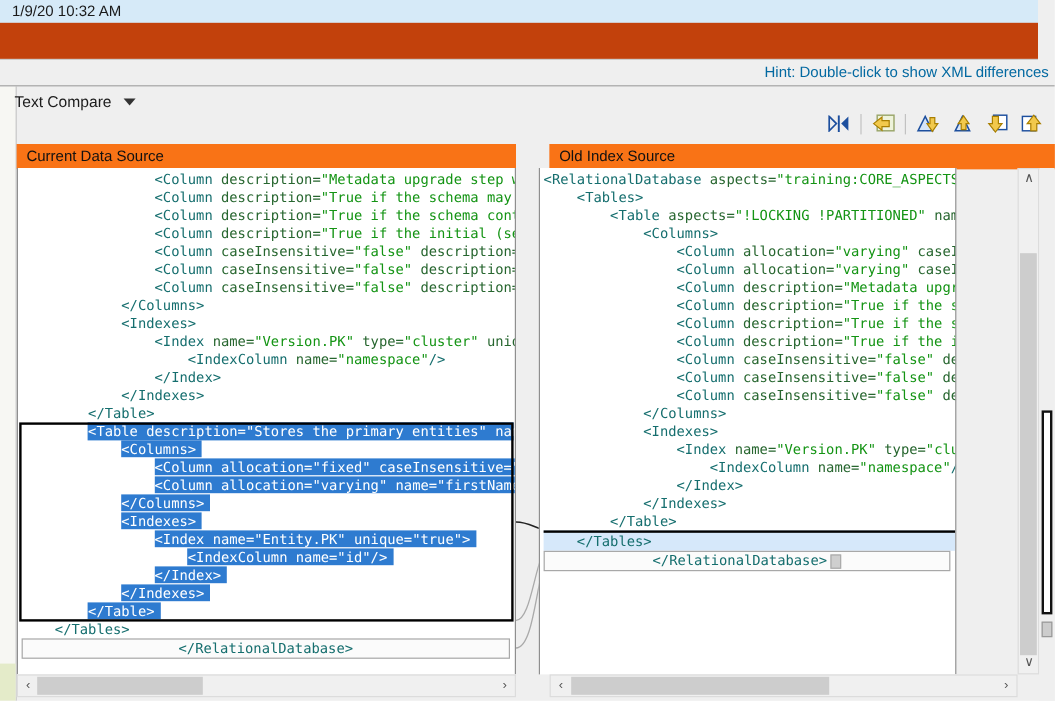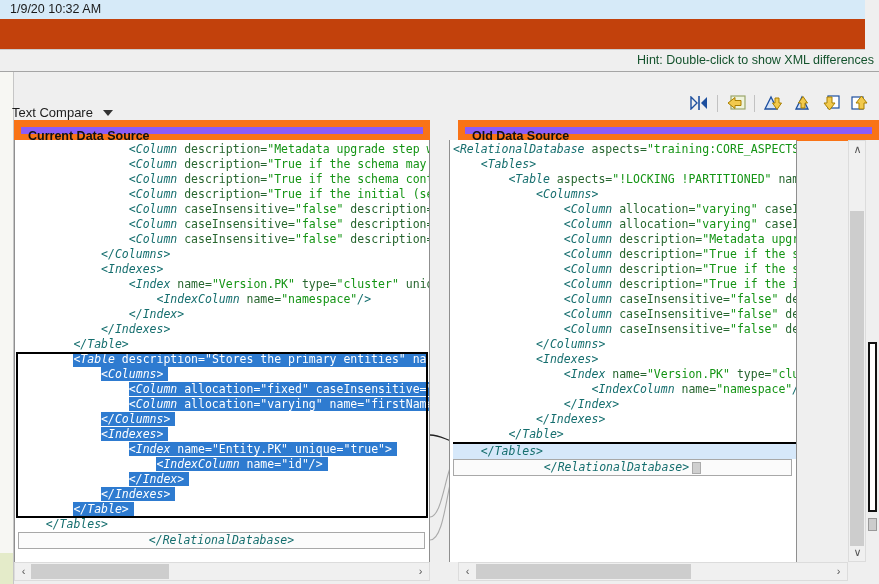--- a/index.html
+++ b/index.html
@@ -9,36 +9,36 @@
   
   .leftstrip { position:absolute; left:0; top:0; width:14px; height:584px; background:#f7f7f3; border-right:1px solid #c6c6c6; }
   .leftstrip .green { position:absolute; left:0; top:553px; width:13px; height:31px; background:#e4ebc9; }
 
   
   .history { position:absolute; left:0; top:0; width:865px; height:50px; background:#c2410c; border-bottom:1px solid #cccccc; }
   .hrow { height:19px; line-height:19px; padding-left:10px; font-size:12.5px; color:#1a1a1a; }
   .hrow.sel { background:#d6eaf8; }
 
   
-  .hintbar { position:absolute; left:0; top:50px; width:879px; height:22px; background:#efefef; border-bottom:1px solid #a5a5a5; text-align:right; font-size:12.5px; color:#14532d; line-height:21px; padding-right:5px; }
+  .hintbar { position:absolute; left:0; top:50px; width:879px; height:22px; background:#efefef; border-bottom:1px solid #a5a5a5; text-align:right; font-size:12.5px; color:#0369a1; line-height:21px; padding-right:5px; }
 
   
   .toolbar { position:absolute; left:0; top:72px; width:879px; height:48px; }
-  .tc { position:absolute; left:12px; bottom:0; font-size:13px; color:#1c1c1c; cursor:default; display:flex; align-items:center; gap:10px; }
+  .tc { position:absolute; left:12px; bottom:28px; font-size:13px; color:#1c1c1c; cursor:default; display:flex; align-items:center; gap:10px; }
   .caret { width:0; height:0; border-left:5px solid transparent; border-right:5px solid transparent; border-top:6px solid #333; display:inline-block; }
   .icons { position:absolute; right:8px; bottom:8px; display:flex; align-items:center; gap:7px; }
   .icons .sep { width:1px; height:17px; background:#c2c2c2; }
   .ibtn { width:22px; height:18px; display:flex; align-items:center; justify-content:center; cursor:pointer; }
 
   
-  .pane-h { position:absolute; top:120px; height:21px; background:#8b5cf6; border:7px solid #f97316; font-size:12.5px; color:#111; line-height:19px; padding-left:7px;font-weight:bold; }
+  .pane-h { position:absolute; top:120px; height:21px; background:#f97316; border:1px solid #f97316; font-size:12.5px; color:#111; line-height:19px; padding-left:7px; }
   .pbody { position:absolute; top:140px; height:422px; background:#ffffff; border-left:1px solid #8f8f8f; border-right:1px solid #8f8f8f; overflow:hidden; }
   .code { position:relative; padding:2px 0 0 3px; font-family:"DejaVu Sans Mono", monospace; font-size:11.5px; line-height:15px; white-space:pre; }
   .ln { height:15px; }
-  .c-t { color:#156e6e;font-style:italic; }
+  .c-t { color:#156e6e; }
   .c-a { color:#27662f; }
   .c-v { color:#149414; }
   .c-p { color:#222222; }
   .ln.sel .hl span { color:#ffffff; }
   .ln.sel .hl { background:#2e7bd0; padding-right:5px; }
   .ln.fill .hl { display:inline-block; width:calc(100% - 56px); padding-right:0; }
   .ln.box { border:1px solid #a8a8a8; background:#fbfbfb; height:17px; width:calc(100% - 4px);text-align:center; }
   .ln.insert { border-top:2px solid #000000; background:#d6e8fa; height:17px; width:100%; }
   .endsq { display:inline-block; width:9px; height:12px; background:#cfcfcf; border:1px solid #ababab; vertical-align:middle; margin-left:3px; }
   .selbox { position:absolute; left:1px; right:1px; top:212px; height:166px; border:2px solid #000000; pointer-events:none; }
@@ -136,21 +136,21 @@
           <polygon points="9,14 14,14 14,8 17,8 11.5,1 6,8 9,8" fill="#f2c94c" stroke="#a97f00" stroke-width="1"></polygon>
         </svg>
       </span>
     </div>
   </div>
 
   <div class="pane-h left">
     <span>Current Data Source</span>
   </div>
   <div class="pane-h right">
-    <span>Old Data Source</span>
+    <span>Old Index Source</span>
   </div>
 
   <div class="pbody left">
     <div class="code" id="code-left"><div class="ln"><span>                </span><span class="hl"><span class="c-t">&lt;Column </span><span class="c-a">description=</span><span class="c-v">"Metadata upgrade step with</span></span></div><div class="ln"><span>                </span><span class="hl"><span class="c-t">&lt;Column </span><span class="c-a">description=</span><span class="c-v">"True if the schema may be </span></span></div><div class="ln"><span>                </span><span class="hl"><span class="c-t">&lt;Column </span><span class="c-a">description=</span><span class="c-v">"True if the schema contain</span></span></div><div class="ln"><span>                </span><span class="hl"><span class="c-t">&lt;Column </span><span class="c-a">description=</span><span class="c-v">"True if the initial (seed)</span></span></div><div class="ln"><span>                </span><span class="hl"><span class="c-t">&lt;Column </span><span class="c-a">caseInsensitive=</span><span class="c-v">"false"</span><span class="c-p"> </span><span class="c-a">description=</span></span></div><div class="ln"><span>                </span><span class="hl"><span class="c-t">&lt;Column </span><span class="c-a">caseInsensitive=</span><span class="c-v">"false"</span><span class="c-p"> </span><span class="c-a">description=</span></span></div><div class="ln"><span>                </span><span class="hl"><span class="c-t">&lt;Column </span><span class="c-a">caseInsensitive=</span><span class="c-v">"false"</span><span class="c-p"> </span><span class="c-a">description=</span></span></div><div class="ln"><span>            </span><span class="hl"><span class="c-t">&lt;/Columns&gt;</span></span></div><div class="ln"><span>            </span><span class="hl"><span class="c-t">&lt;Indexes&gt;</span></span></div><div class="ln"><span>                </span><span class="hl"><span class="c-t">&lt;Index </span><span class="c-a">name=</span><span class="c-v">"Version.PK"</span><span class="c-p"> </span><span class="c-a">type=</span><span class="c-v">"cluster"</span><span class="c-p"> </span><span class="c-a">unique=</span></span></div><div class="ln"><span>                    </span><span class="hl"><span class="c-t">&lt;IndexColumn </span><span class="c-a">name=</span><span class="c-v">"namespace"</span><span class="c-t">/&gt;</span></span></div><div class="ln"><span>                </span><span class="hl"><span class="c-t">&lt;/Index&gt;</span></span></div><div class="ln"><span>            </span><span class="hl"><span class="c-t">&lt;/Indexes&gt;</span></span></div><div class="ln"><span>        </span><span class="hl"><span class="c-t">&lt;/Table&gt;</span></span></div><div class="ln sel fill"><span>        </span><span class="hl"><span class="c-t">&lt;Table </span><span class="c-a">description=</span><span class="c-v">"Stores the primary entities"</span><span class="c-p"> </span><span class="c-a">name=</span></span></div><div class="ln sel"><span>            </span><span class="hl"><span class="c-t">&lt;Columns&gt;</span></span></div><div class="ln sel"><span>                </span><span class="hl"><span class="c-t">&lt;Column </span><span class="c-a">allocation=</span><span class="c-v">"fixed"</span><span class="c-p"> </span><span class="c-a">caseInsensitive=</span><span class="c-v">"fal</span></span></div><div class="ln sel"><span>                </span><span class="hl"><span class="c-t">&lt;Column </span><span class="c-a">allocation=</span><span class="c-v">"varying"</span><span class="c-p"> </span><span class="c-a">name=</span><span class="c-v">"firstName"</span></span></div><div class="ln sel"><span>            </span><span class="hl"><span class="c-t">&lt;/Columns&gt;</span></span></div><div class="ln sel"><span>            </span><span class="hl"><span class="c-t">&lt;Indexes&gt;</span></span></div><div class="ln sel"><span>                </span><span class="hl"><span class="c-t">&lt;Index </span><span class="c-a">name=</span><span class="c-v">"Entity.PK"</span><span class="c-p"> </span><span class="c-a">unique=</span><span class="c-v">"true"</span><span class="c-t">&gt;</span></span></div><div class="ln sel"><span>                    </span><span class="hl"><span class="c-t">&lt;IndexColumn </span><span class="c-a">name=</span><span class="c-v">"id"</span><span class="c-t">/&gt;</span></span></div><div class="ln sel"><span>                </span><span class="hl"><span class="c-t">&lt;/Index&gt;</span></span></div><div class="ln sel"><span>            </span><span class="hl"><span class="c-t">&lt;/Indexes&gt;</span></span></div><div class="ln sel"><span>        </span><span class="hl"><span class="c-t">&lt;/Table&gt;</span></span></div><div class="ln"><span>    </span><span class="hl"><span class="c-t">&lt;/Tables&gt;</span></span></div><div class="ln box"><span></span><span class="hl"><span class="c-t">&lt;/RelationalDatabase&gt;</span></span></div></div>
     <div class="selbox"></div>
   </div>
 
   <div class="gutter">
     <svg width="28" height="422" viewBox="0 0 28 422">
       <path d="M0,295 C12,295 18,302 28,302" fill="none" stroke="#222222" stroke-width="1.3"></path>

